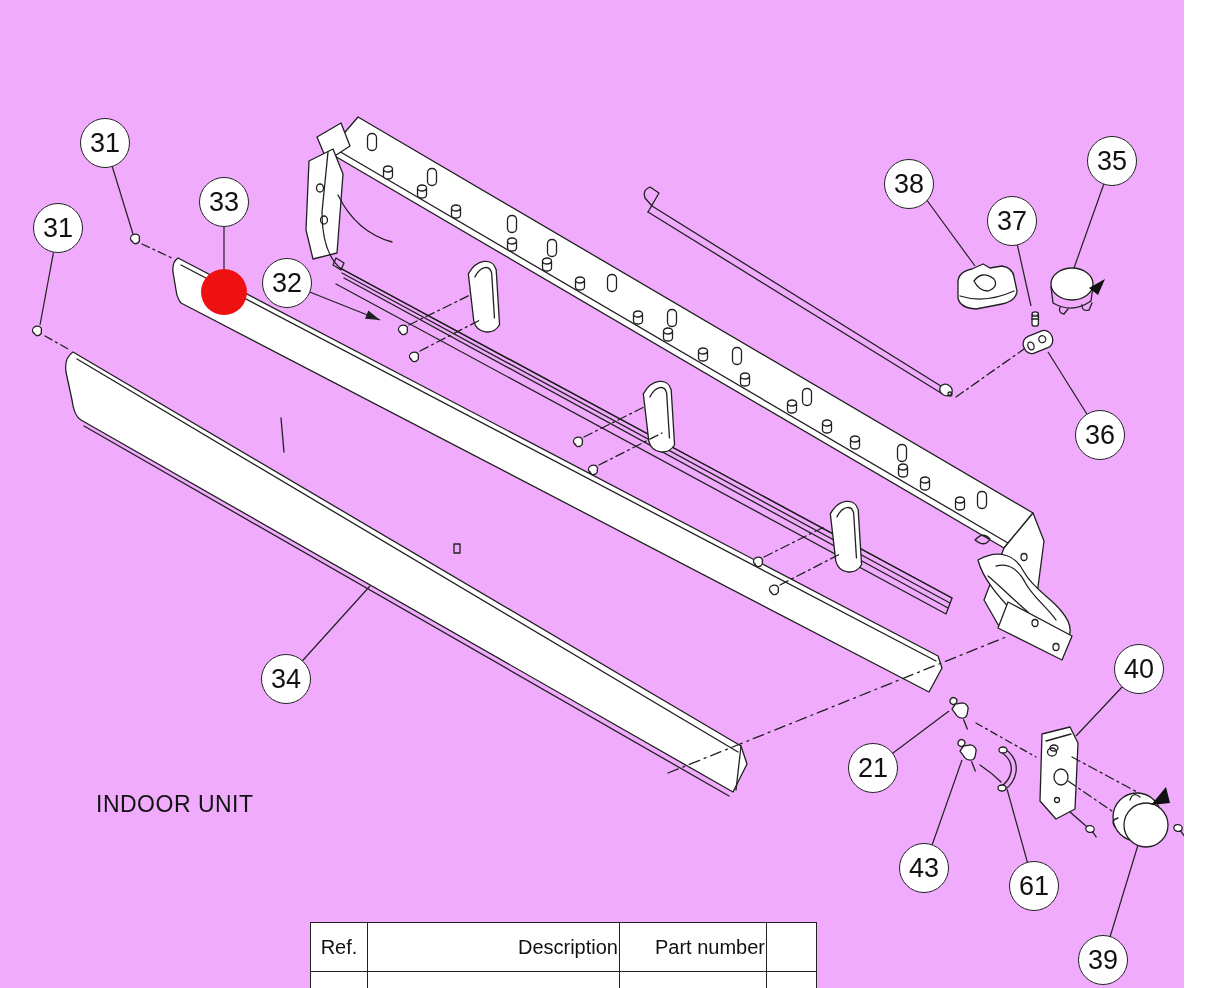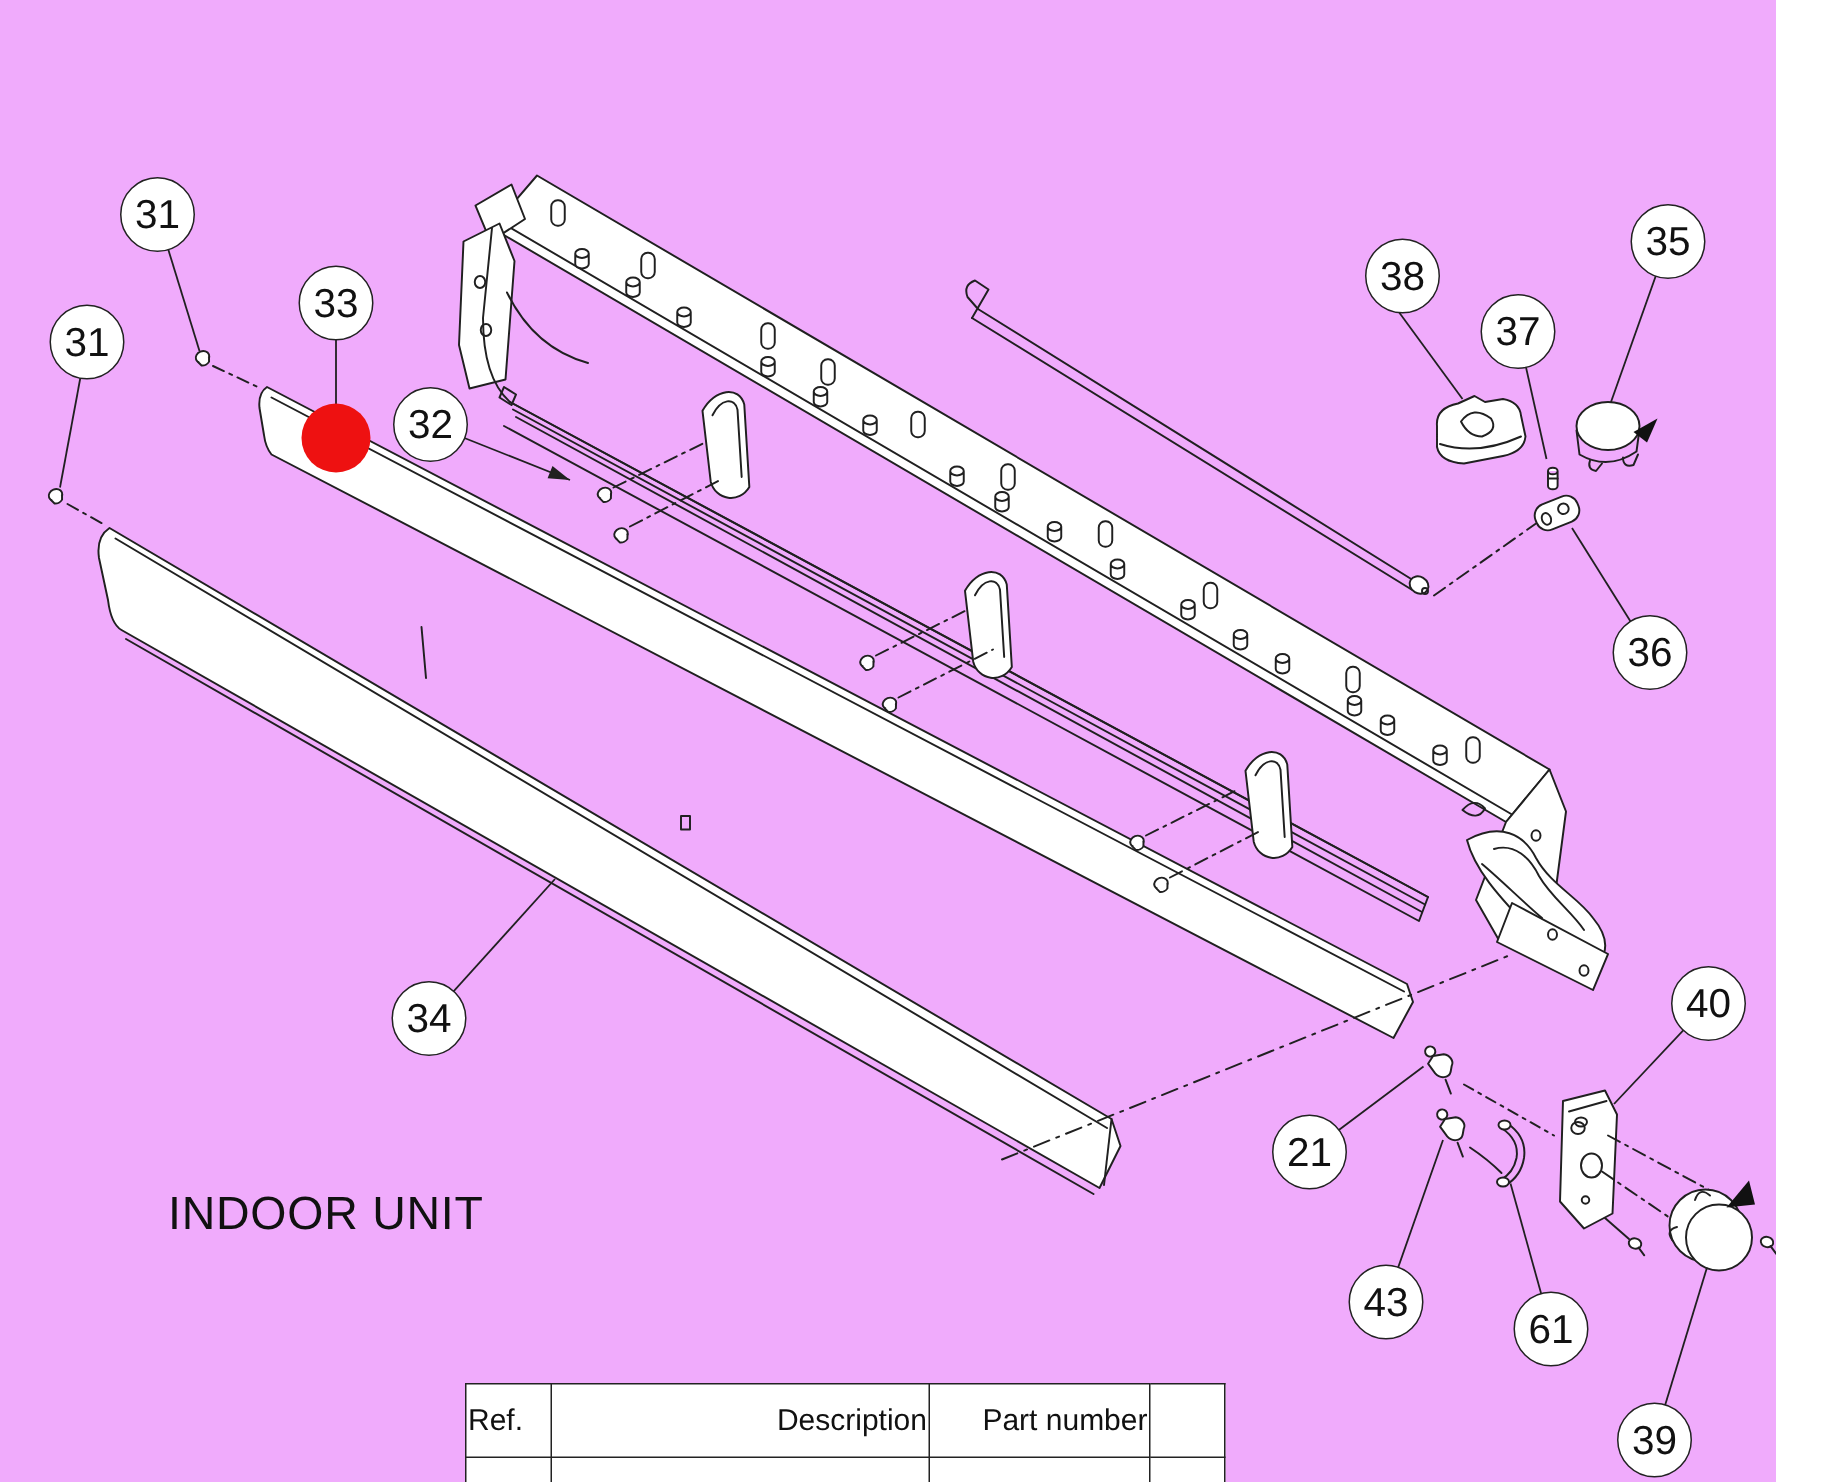--- a/index.html
+++ b/index.html
@@ -19,36 +19,36 @@
     box-sizing:border-box;
     border:1.7px solid #222;
     border-radius:50%;
     background:#fff;
     display:flex;align-items:center;justify-content:center;
     font-size:27px;line-height:1;color:#111;
     z-index:5;
     cursor:pointer;
   }
   .diagram-title{
-    position:absolute;left:112px;top:791px;
-    font-size:31px;letter-spacing:.5px;color:#111;
+    position:absolute;left:96px;top:791px;
+    font-size:23px;letter-spacing:.5px;color:#111;
     z-index:4;
   }
   .parts-table{
     position:absolute;left:310px;top:922px;
     border-collapse:collapse;table-layout:fixed;
     width:482px;z-index:4;background:#fff;
     font-size:20px;color:#111;
   }
   .parts-table td{
     border:1.6px solid #222;
     height:46px;overflow:hidden;white-space:nowrap;
   }
   .parts-table .row2 td{height:40px;}
-  .c-ref{width:54px;text-align:left;}
+  .c-ref{width:54px;text-align:center;}
   .c-desc{width:236px;text-align:right;padding-left:14px;}
   .c-part{width:144px;text-align:right;}
   .c-extra{width:47px;}
 </style>
 </head>
 <body>
 
 <div class="page">
 
   <svg id="art" viewBox="0 0 1214 988">
@@ -291,21 +291,21 @@
       <line x1="1034" y1="886" x2="1007" y2="789" stroke="#202020" stroke-width="1.2"></line>
       <line x1="1103" y1="960" x2="1138" y2="845" stroke="#202020" stroke-width="1.2"></line>
       <circle cx="224" cy="292" r="23" fill="#ee1111"></circle>
     </svg>
 
   <div id="callouts-html">
       <div class="callout" style="left: 80px; top: 118px;">31</div>
       <div class="callout" style="left: 33px; top: 203px;">31</div>
       <div class="callout" style="left: 199px; top: 177px;">33</div>
       <div class="callout" style="left: 262px; top: 258px;">32</div>
-      <div class="callout" style="left: 910px; top: 159px;">38</div>
+      <div class="callout" style="left: 884px; top: 159px;">38</div>
       <div class="callout" style="left: 987px; top: 196px;">37</div>
       <div class="callout" style="left: 1087px; top: 136px;">35</div>
       <div class="callout" style="left: 1075px; top: 410px;">36</div>
       <div class="callout" style="left: 261px; top: 654px;">34</div>
       <div class="callout" style="left: 1114px; top: 644px; text-align: center;">40</div>
       <div class="callout" style="left: 848px; top: 743px;">21</div>
       <div class="callout" style="left: 899px; top: 843px;">43</div>
       <div class="callout" style="left: 1009px; top: 861px;">61</div>
       <div class="callout" style="left: 1078px; top: 935px;">39</div>
     </div>

